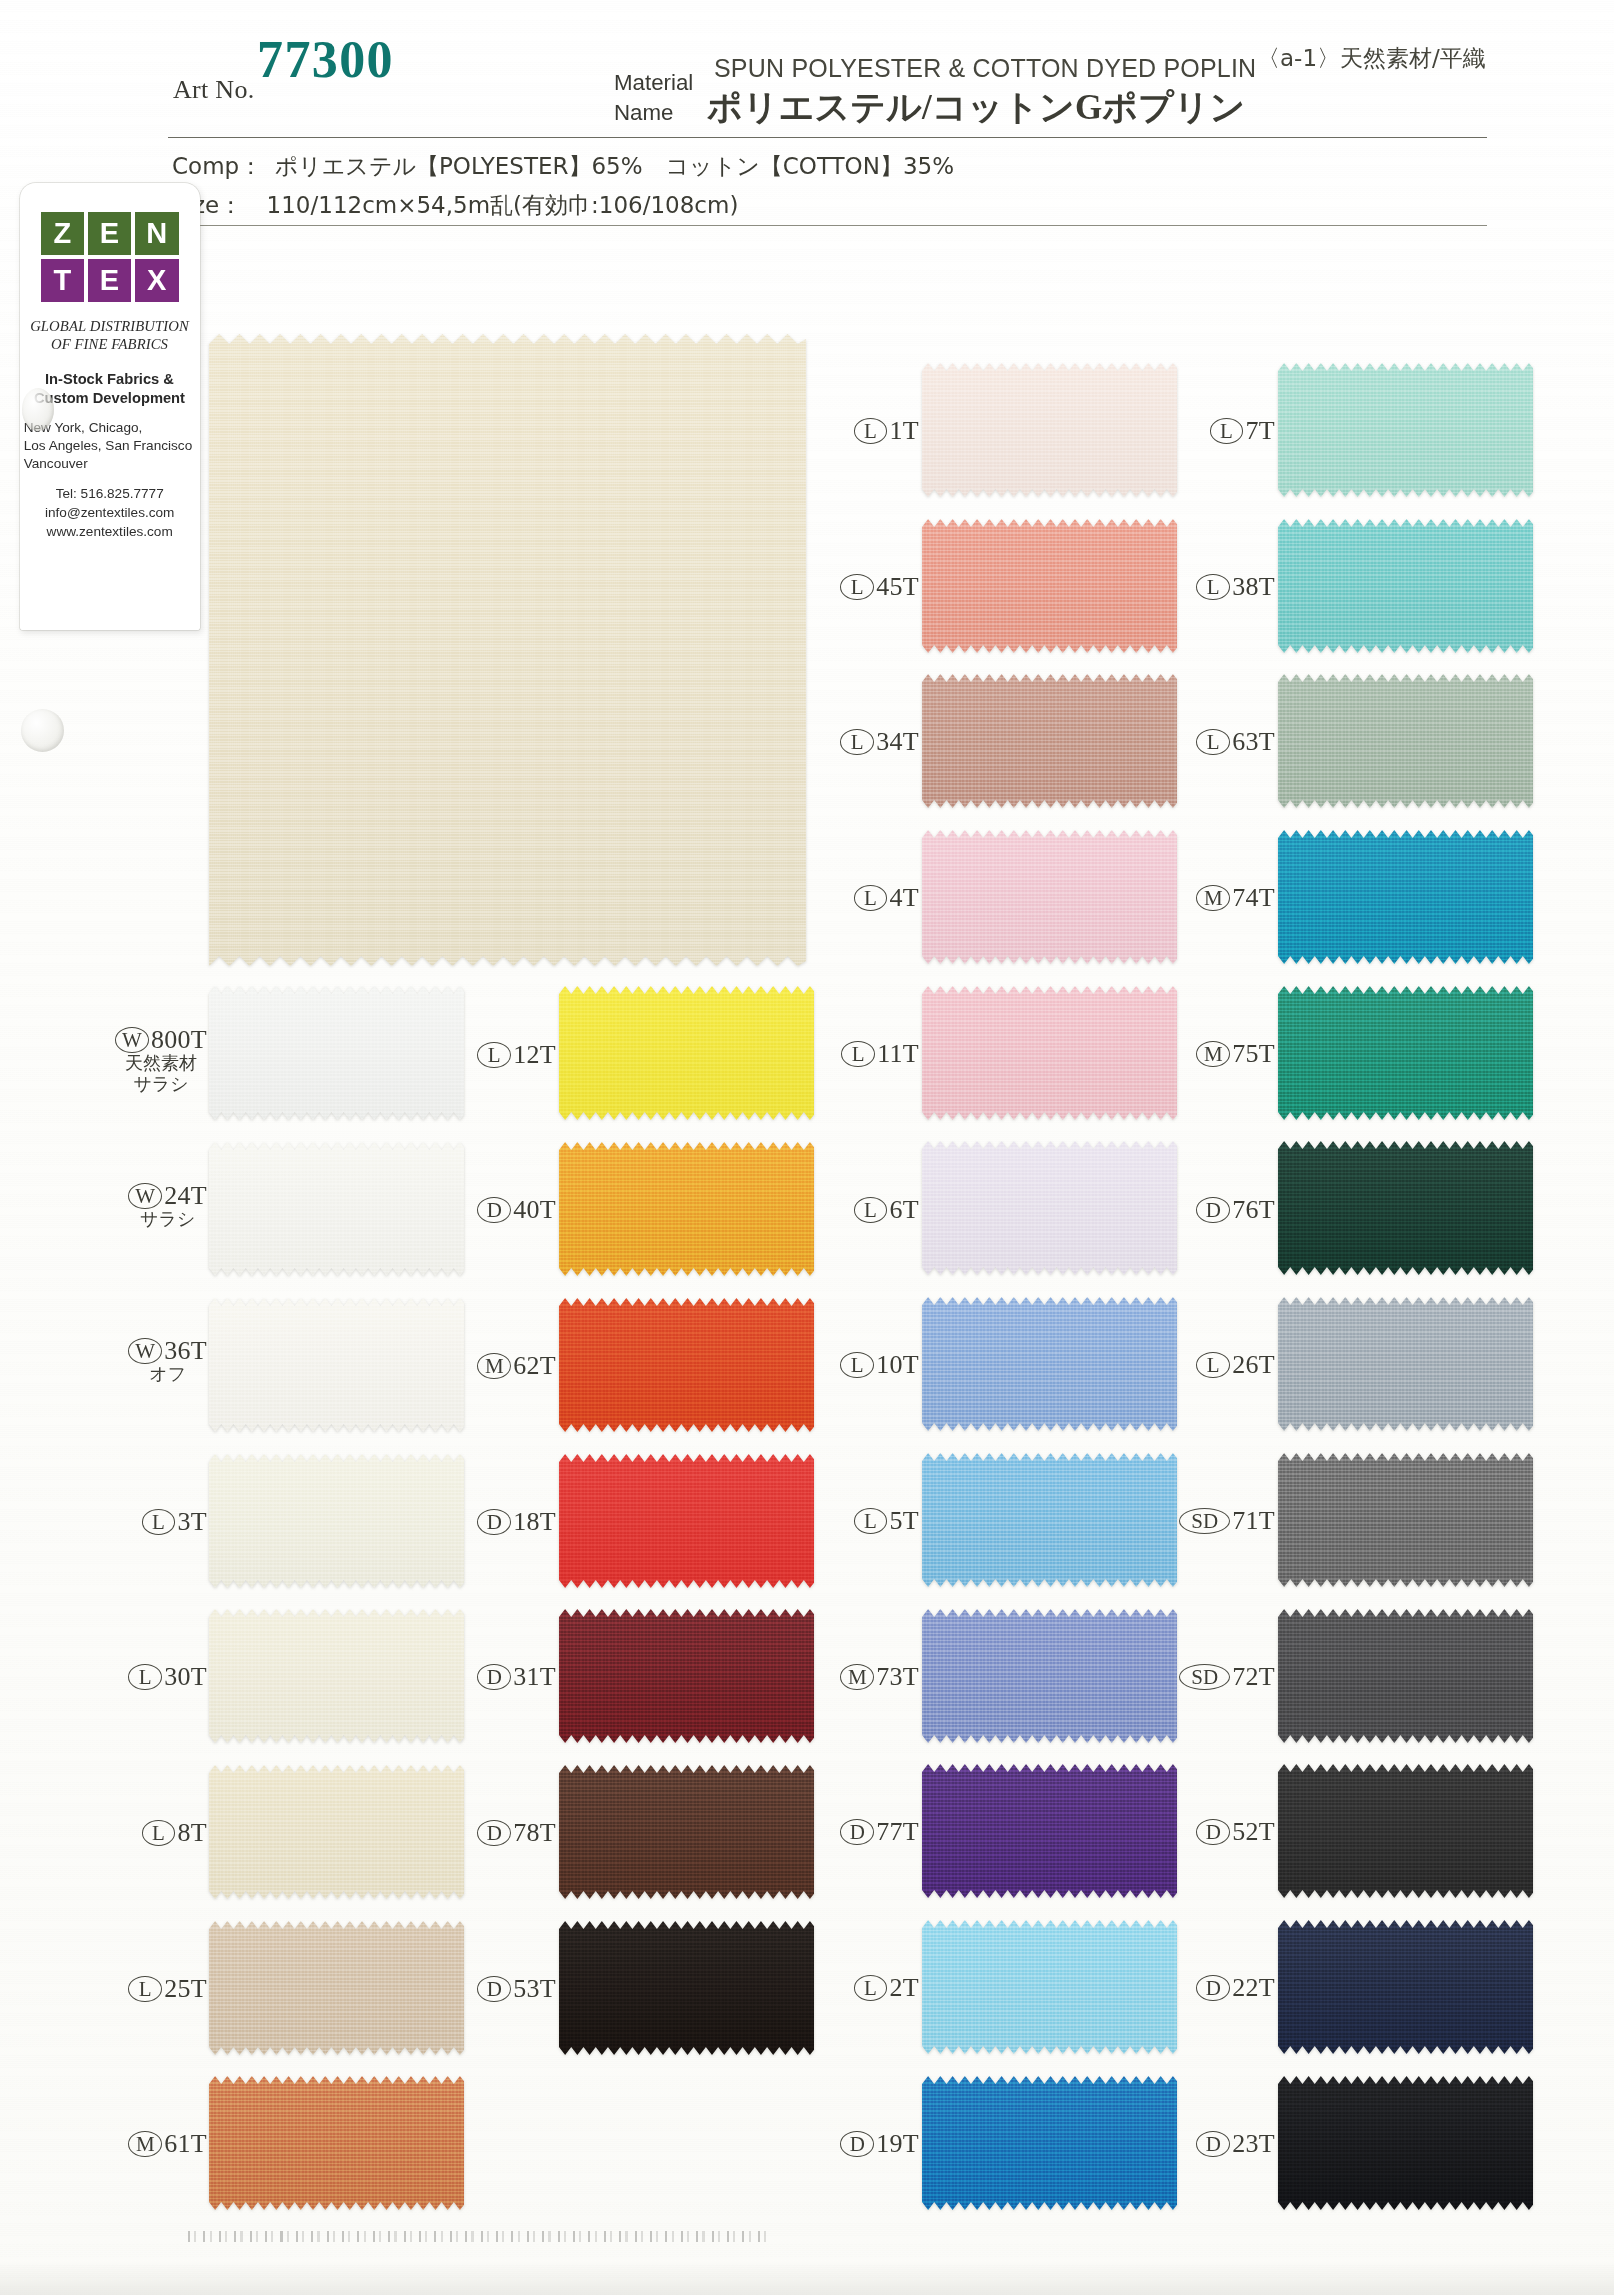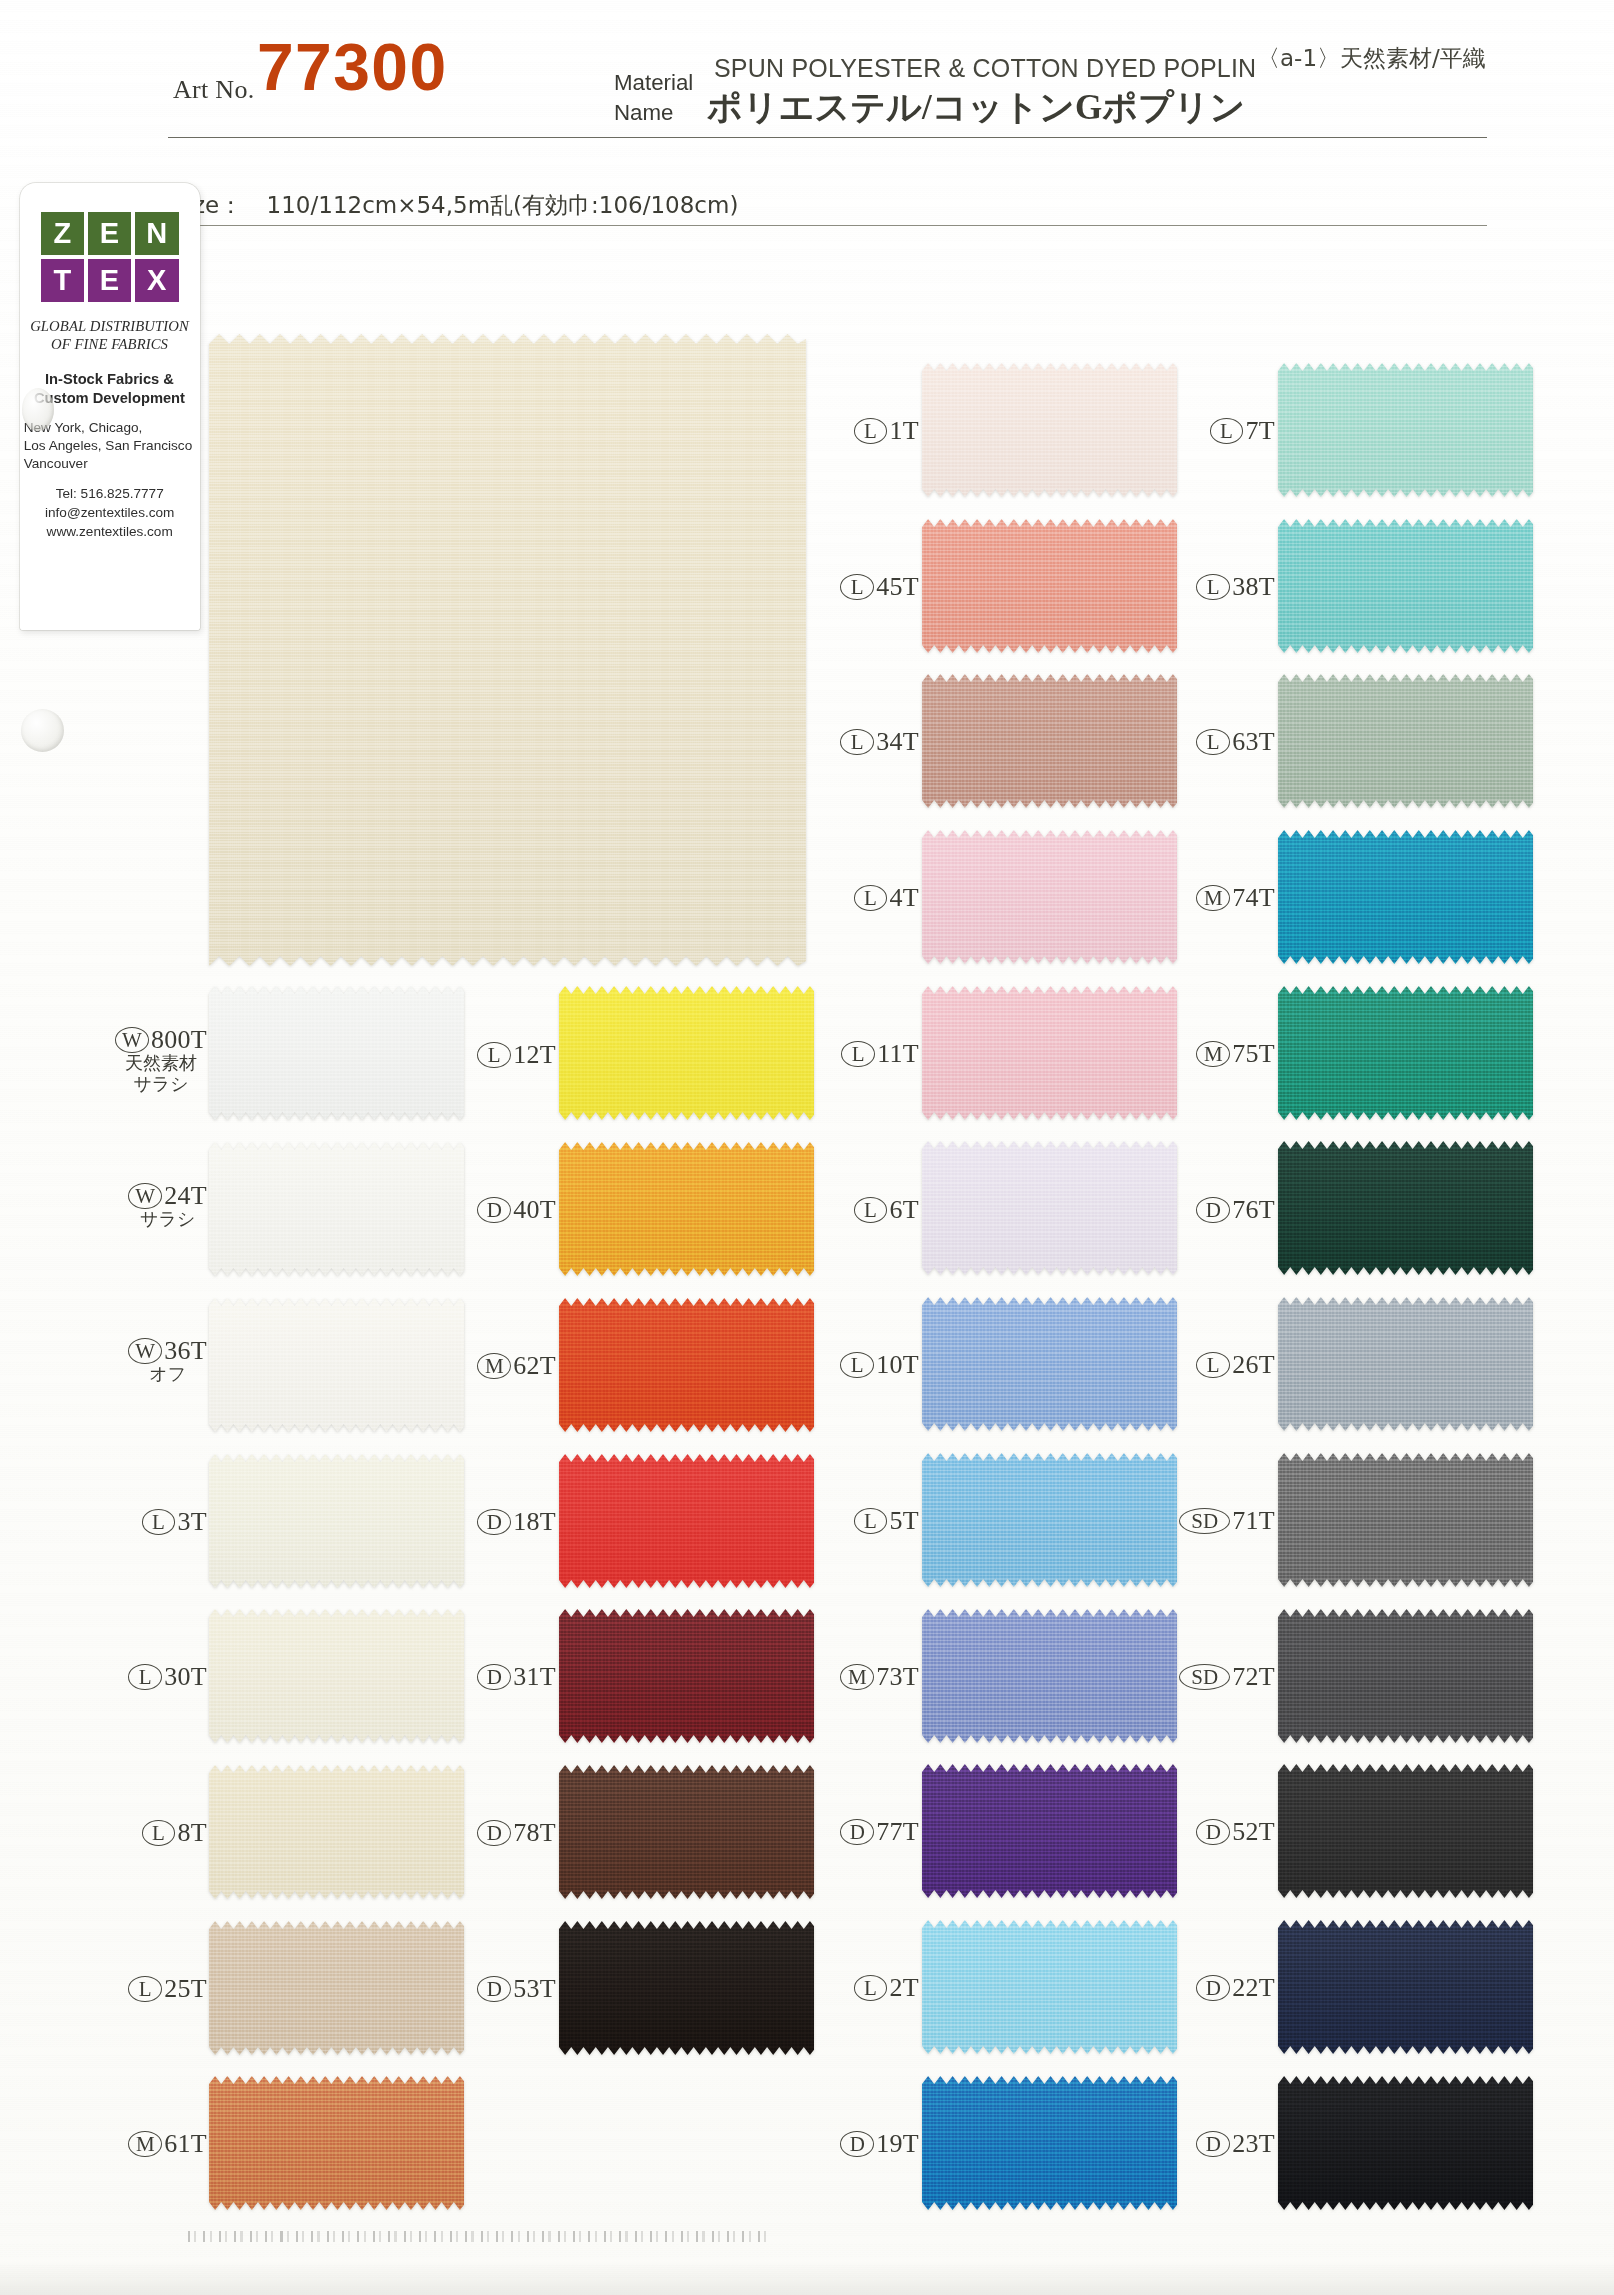--- a/index.html
+++ b/index.html
@@ -27,23 +27,23 @@
   
   .header{position:absolute;left:0;top:0;width:1615px;height:230px;z-index:5;}
 
   .artno-label{
     position:absolute;left:173px;top:75px;
     font-size:26px;letter-spacing:0.3px;color:#3a3a34;
     font-family:"Liberation Serif", serif;
   }
   .artno-value{
     position:absolute;left:257px;top:34px;
-    font-size:66px;font-weight:700;letter-spacing:1.4px;
-    color:#c2410c;
-    font-family:Liberation Sans, sans-serif;
+    font-size:52px;font-weight:700;letter-spacing:1.4px;
+    color:#0f766e;
+    font-family:Liberation Serif, serif;
     line-height:1;
   }
   .mat-label{
     position:absolute;left:614px;top:68px;
     font-size:22.3px;line-height:1.35;color:#3a3a34;
     font-family:"Liberation Sans", sans-serif;
   }
   .mat-en{
     position:absolute;left:714px;top:54px;
     font-size:25px;letter-spacing:0.2px;color:#46463d;
@@ -255,20 +255,23 @@
     <div>Material</div>
     <div>Name</div>
   </div>
 
   <div class="mat-en">SPUN POLYESTER &amp; COTTON DYED POPLIN</div>
   <div class="mat-jp">ポリエステル/コットンGポプリン</div>
   <div class="corner-tag">〈a-1〉天然素材/平織</div>
 
   <div class="rule rule-1"></div>
 
+  <div class="comp-line">
+    <span class="kv-key">Comp：</span><span class="kv-val">ポリエステル【POLYESTER】65%　コットン【COTTON】35%</span>
+  </div>
 
   <div class="size-line">
     <span class="kv-key">Size：</span><span class="kv-val">110/112cm×54,5m乱(有効巾:106/108cm)</span>
   </div>
 
   <div class="rule rule-2"></div>
 </div>
 
 <div class="desc">
 </div>

